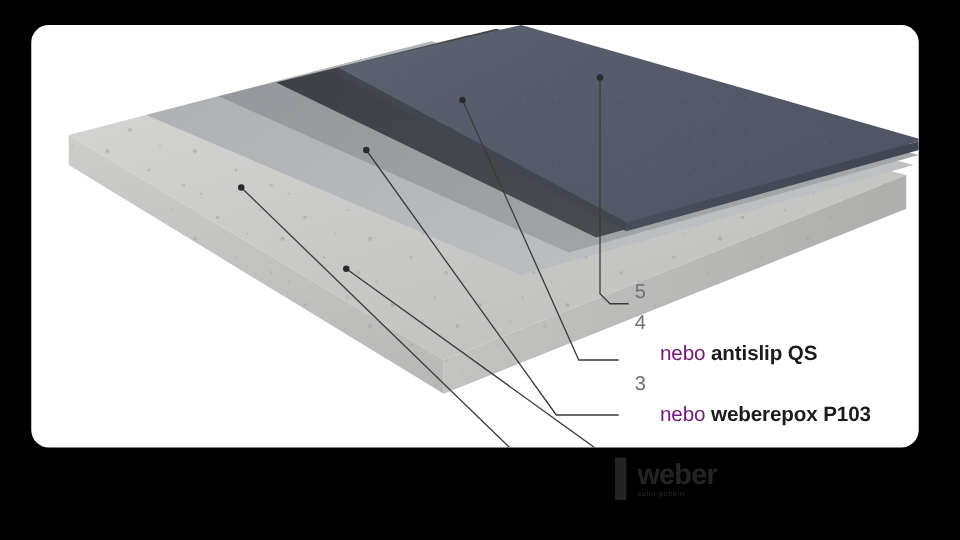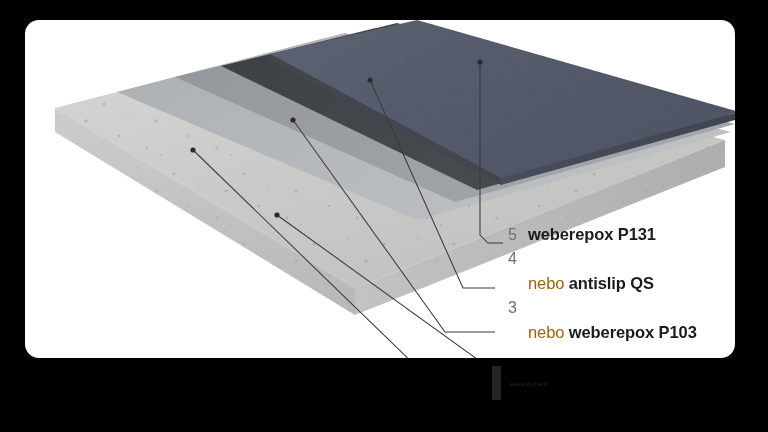--- a/index.html
+++ b/index.html
@@ -49,21 +49,21 @@
   }
   .lg-txt{
     margin-left:11px;
     font-size:16.5px;
     font-weight:700;
     color:#1b1b1b;
     letter-spacing:-.1px;
   }
   .lg-txt .soft{
     font-weight:400;
-    color:#a16207;
+    color:#701a75;
   }
   .lg-txt .plus{
     font-weight:400;
     color:#1b1b1b;
   }
   .lg-row.indent .lg-num{visibility:hidden;}
 
   
   .watermark{
     position:absolute;
@@ -202,21 +202,20 @@
           <circle cx="168" cy="130" r="2.6"></circle>
           <circle cx="252" cy="195" r="2.6"></circle>
         </g>
       </svg>
     </div>
 
     <div class="legend">
 
       <div class="lg-row">
         <span class="lg-num">5</span>
-        <span class="lg-txt"><span>weberepox P131</span></span>
       </div>
 
 
       <div class="lg-row">
         <span class="lg-num">4</span>
       </div>
 
       <div class="lg-row indent">
         <span class="lg-num"></span>
         <span class="lg-txt"><span class="soft">nebo</span> <span>antislip QS</span></span>
@@ -230,17 +229,18 @@
         <span class="lg-num"></span>
         <span class="lg-txt"><span class="soft">nebo</span> <span>weberepox P103</span></span>
       </div>
 
     </div>
   </div>
 
   <div class="watermark">
     <div class="wm-bar"></div>
     <div>
+      <div class="wm-text">weber</div>
       <div class="wm-sub">saint-gobain</div>
     </div>
   </div>
 
 </div>
 
 </body></html>

